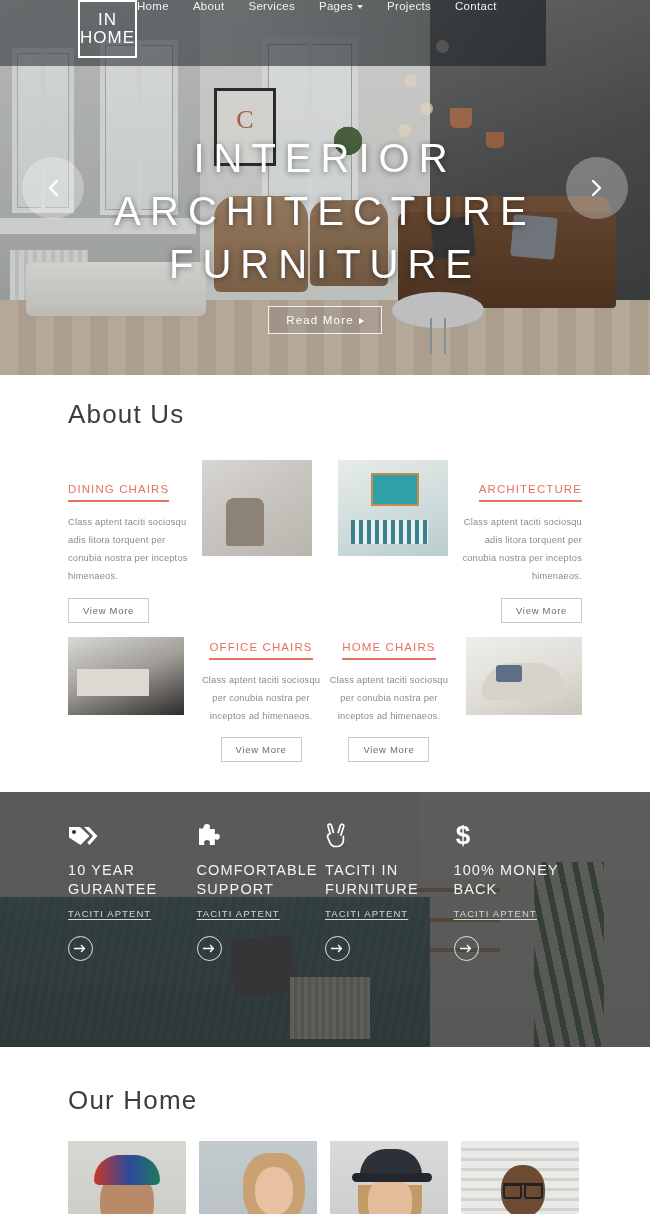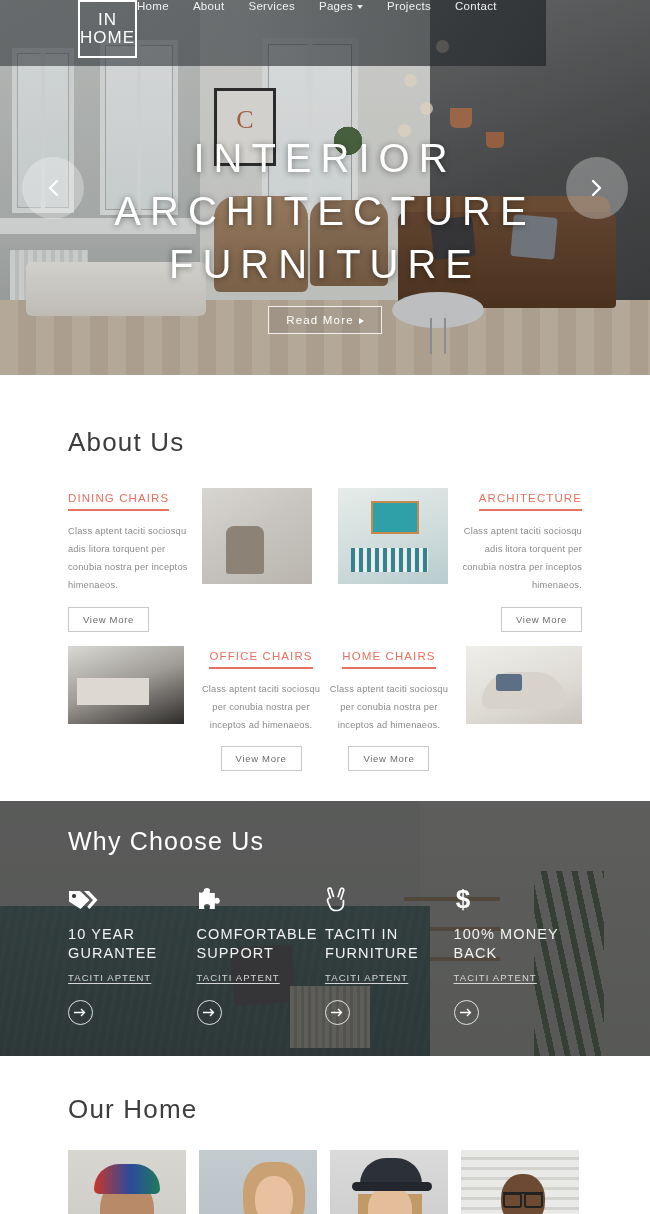--- a/index.html
+++ b/index.html
@@ -99,26 +99,26 @@
   .hero-btn .tri { display:inline-block; margin-left:5px; width:0;height:0;
     border-top:3.5px solid transparent;border-bottom:3.5px solid transparent;border-left:5px solid #fff; }
 
   .hero-arrow { position:absolute; top:157px; width:62px;height:62px; border-radius:50%;
     background:rgba(255,255,255,.3); display:flex; align-items:center; justify-content:center;
     color:#fff; font-size:18px; cursor:pointer; z-index:6; }
   .hero-arrow.left { left:22px; }
   .hero-arrow.right { right:22px; }
 
   
-  .about { padding:52px 0 30px; }
+  .about { padding:24px 0 30px; }
   .sec-title { font-size:26px; font-weight:300; letter-spacing:1.2px; color:#3d3d3d; margin-left:68px; }
   .about .sec-title { margin-bottom:30px; }
   .about-grid { width:650px; padding:0 68px; }
   .row1 { display:flex; gap:0; align-items:flex-start; }
-  .col-text { width:130px; }
+  .col-text { width:130px;margin-top:19px; }
   .col-text.r { text-align:right; }
   .about-h { font-size:11.5px; letter-spacing:1.1px; color:#e8705f; display:inline-block; padding-bottom:5px;
     border-bottom:2px solid #e8705f; margin-bottom:11px; }
   .about-p { font-size:9.3px; line-height:1.95; color:#8b8b8b; letter-spacing:.2px; }
   .vm-btn { display:inline-block; margin-top:12px; font-size:9.5px; letter-spacing:.7px;
     color:#6b6b6b; border:1px solid #c9c9c9; padding:6px 14px; background:#fff; text-decoration:none; }
   .img-a { width:118px; height:96px; margin:0 13px;
     background:linear-gradient(150deg,#d8d6d2 0%,#c8c5c0 45%,#b9b5ae 100%); position:relative; }
   .img-a:after{content:"";position:absolute;left:22%;top:40%;width:34%;height:50%;background:#8d8276;border-radius:8px 8px 3px 3px;}
   .img-b { width:118px; height:96px; margin:0 13px;
@@ -320,21 +320,20 @@
     <div class="why-bg">
       <div class="why-plants"></div>
       <div class="why-shelf"></div>
       <div class="why-plantleaf"></div>
       <div class="why-sofa"></div>
       <div class="why-cushion"></div>
       <div class="why-chair"></div>
     </div>
     <div class="why-overlay"></div>
     <div class="why-inner">
-      <h2 class="why-title">Why Choose Us</h2>
       <div class="why-cols">
 
         <div class="why-col">
           <div class="why-ico">
             <svg width="30" height="24" viewBox="0 0 30 24" fill="#fff">
                 <path d="M1 3h11l9.5 9-9 9L1 13.5z"></path>
                 <circle cx="6" cy="8" r="2" fill="#2c2e2e"></circle>
                 <path d="M16 3h5l8.5 9-8 9-2.3-2.3L25 12z"></path>
               </svg>
           </div>

